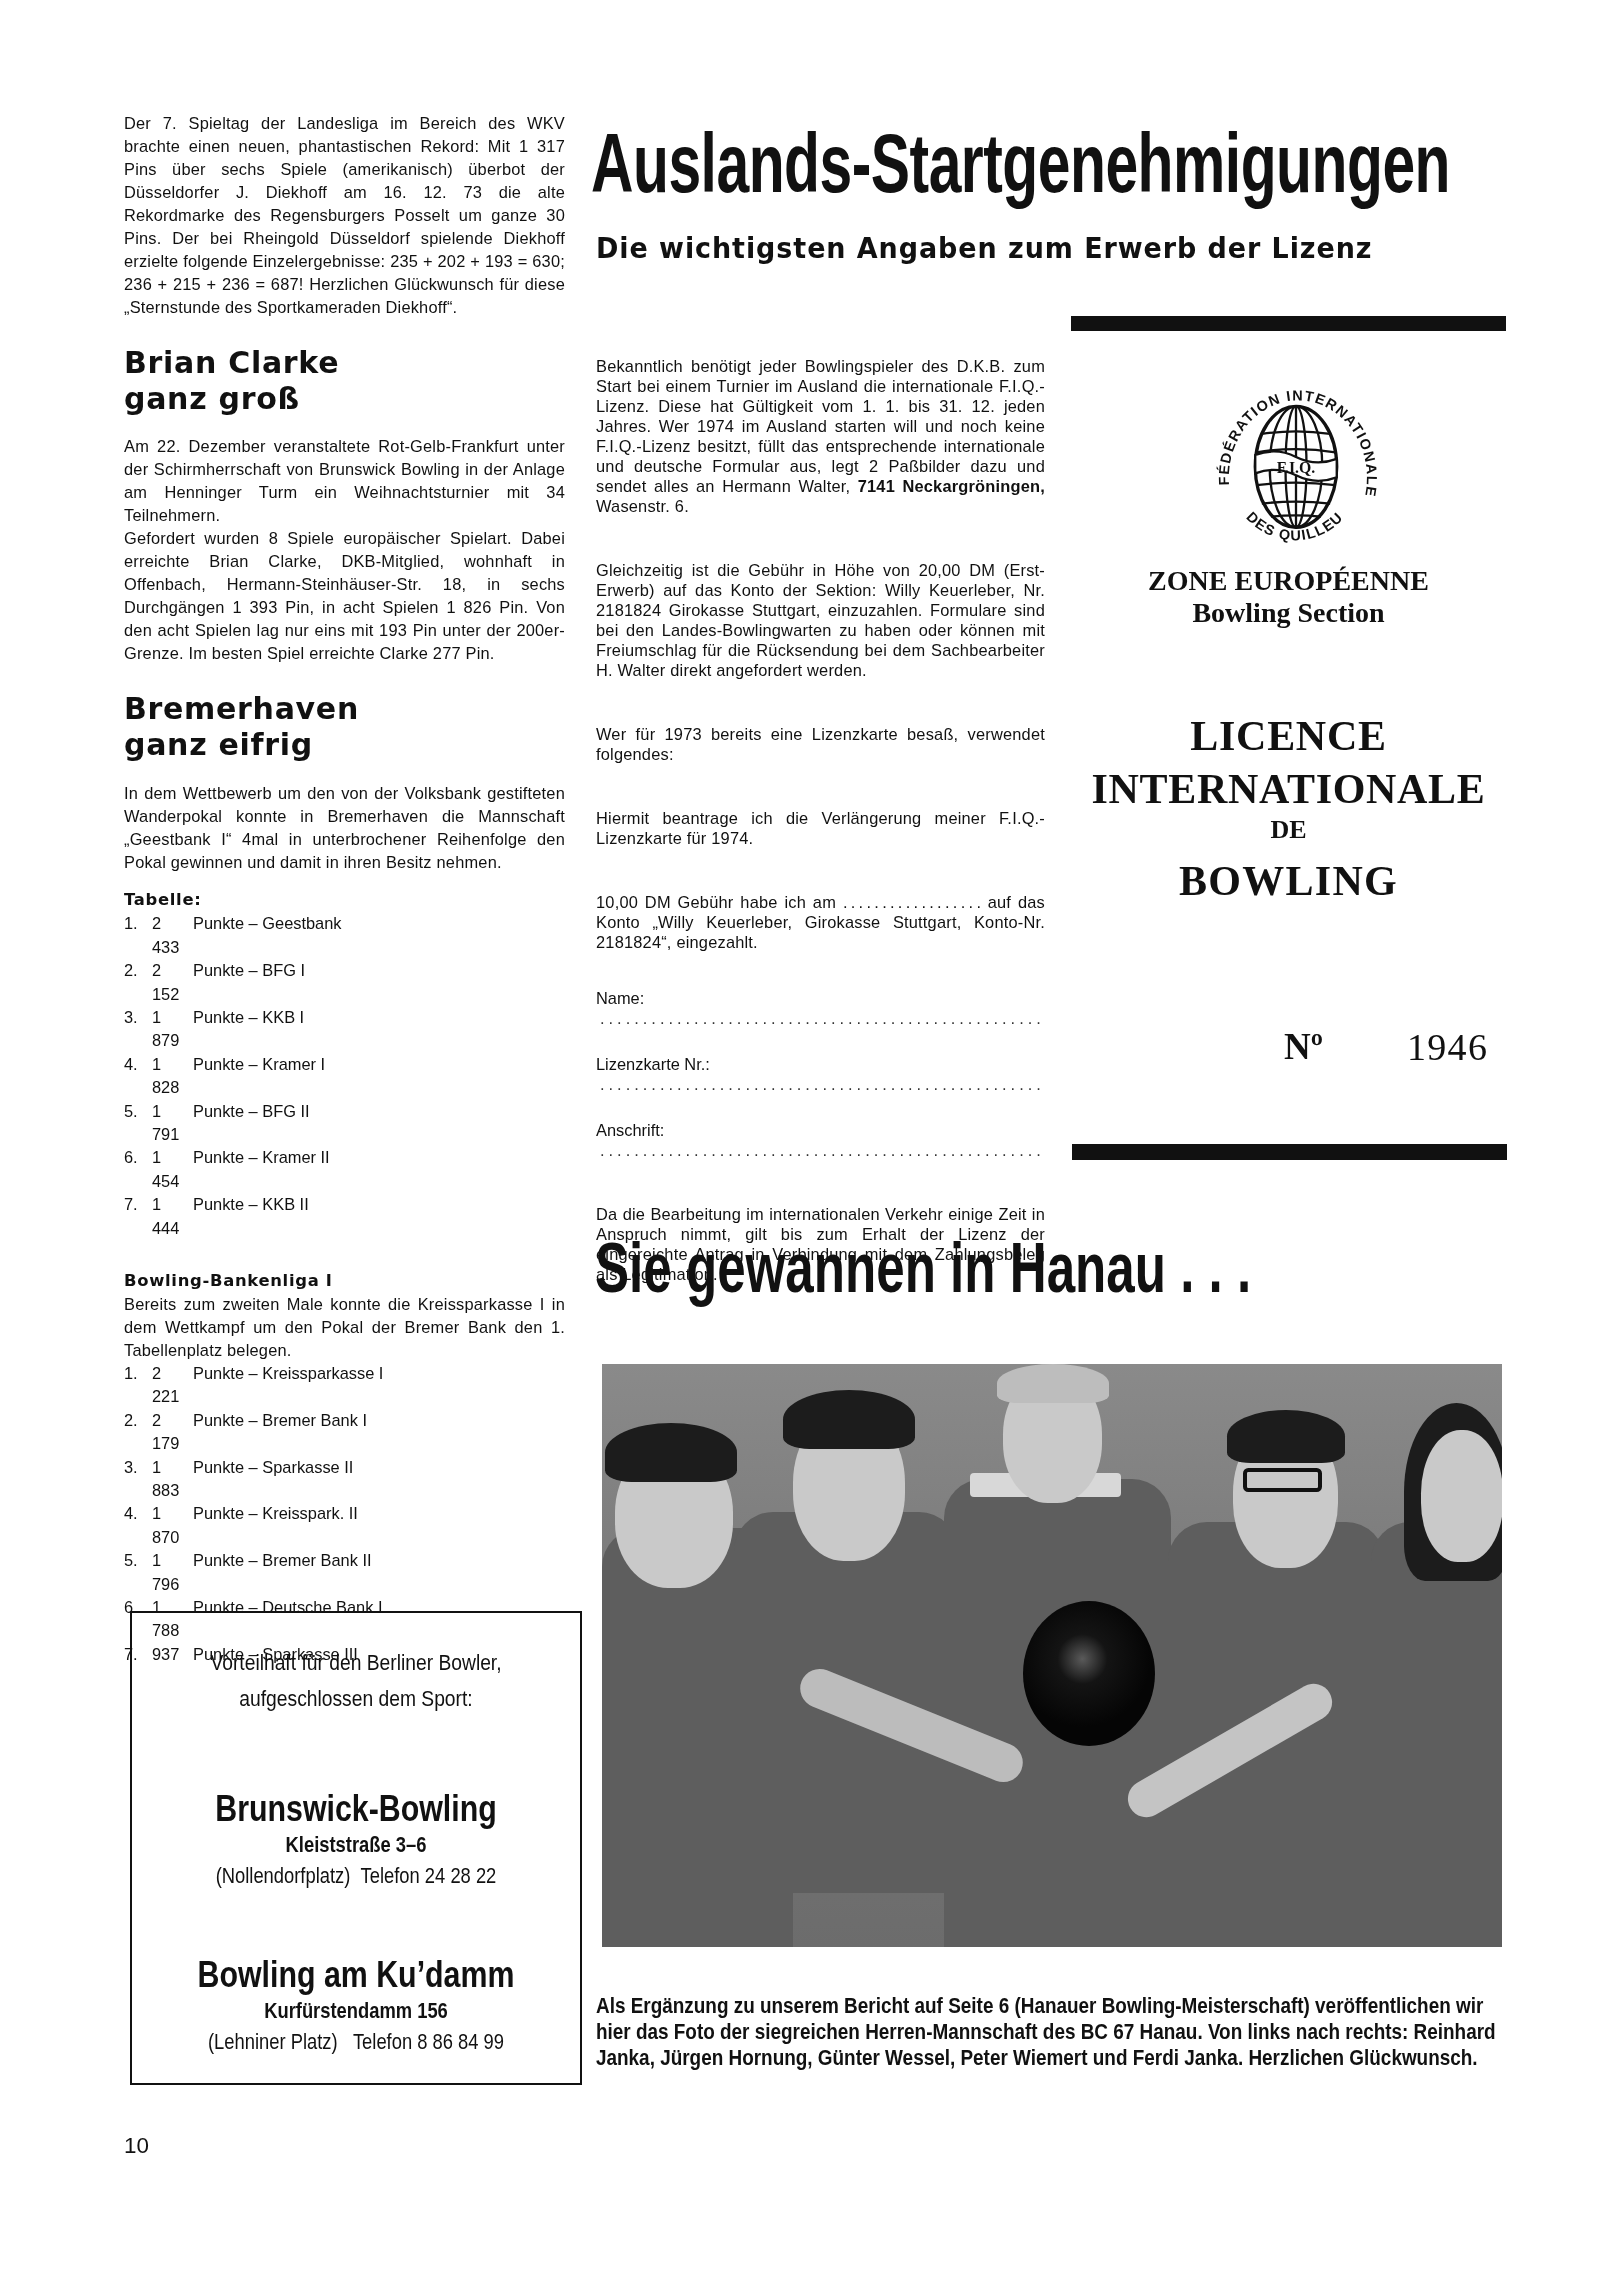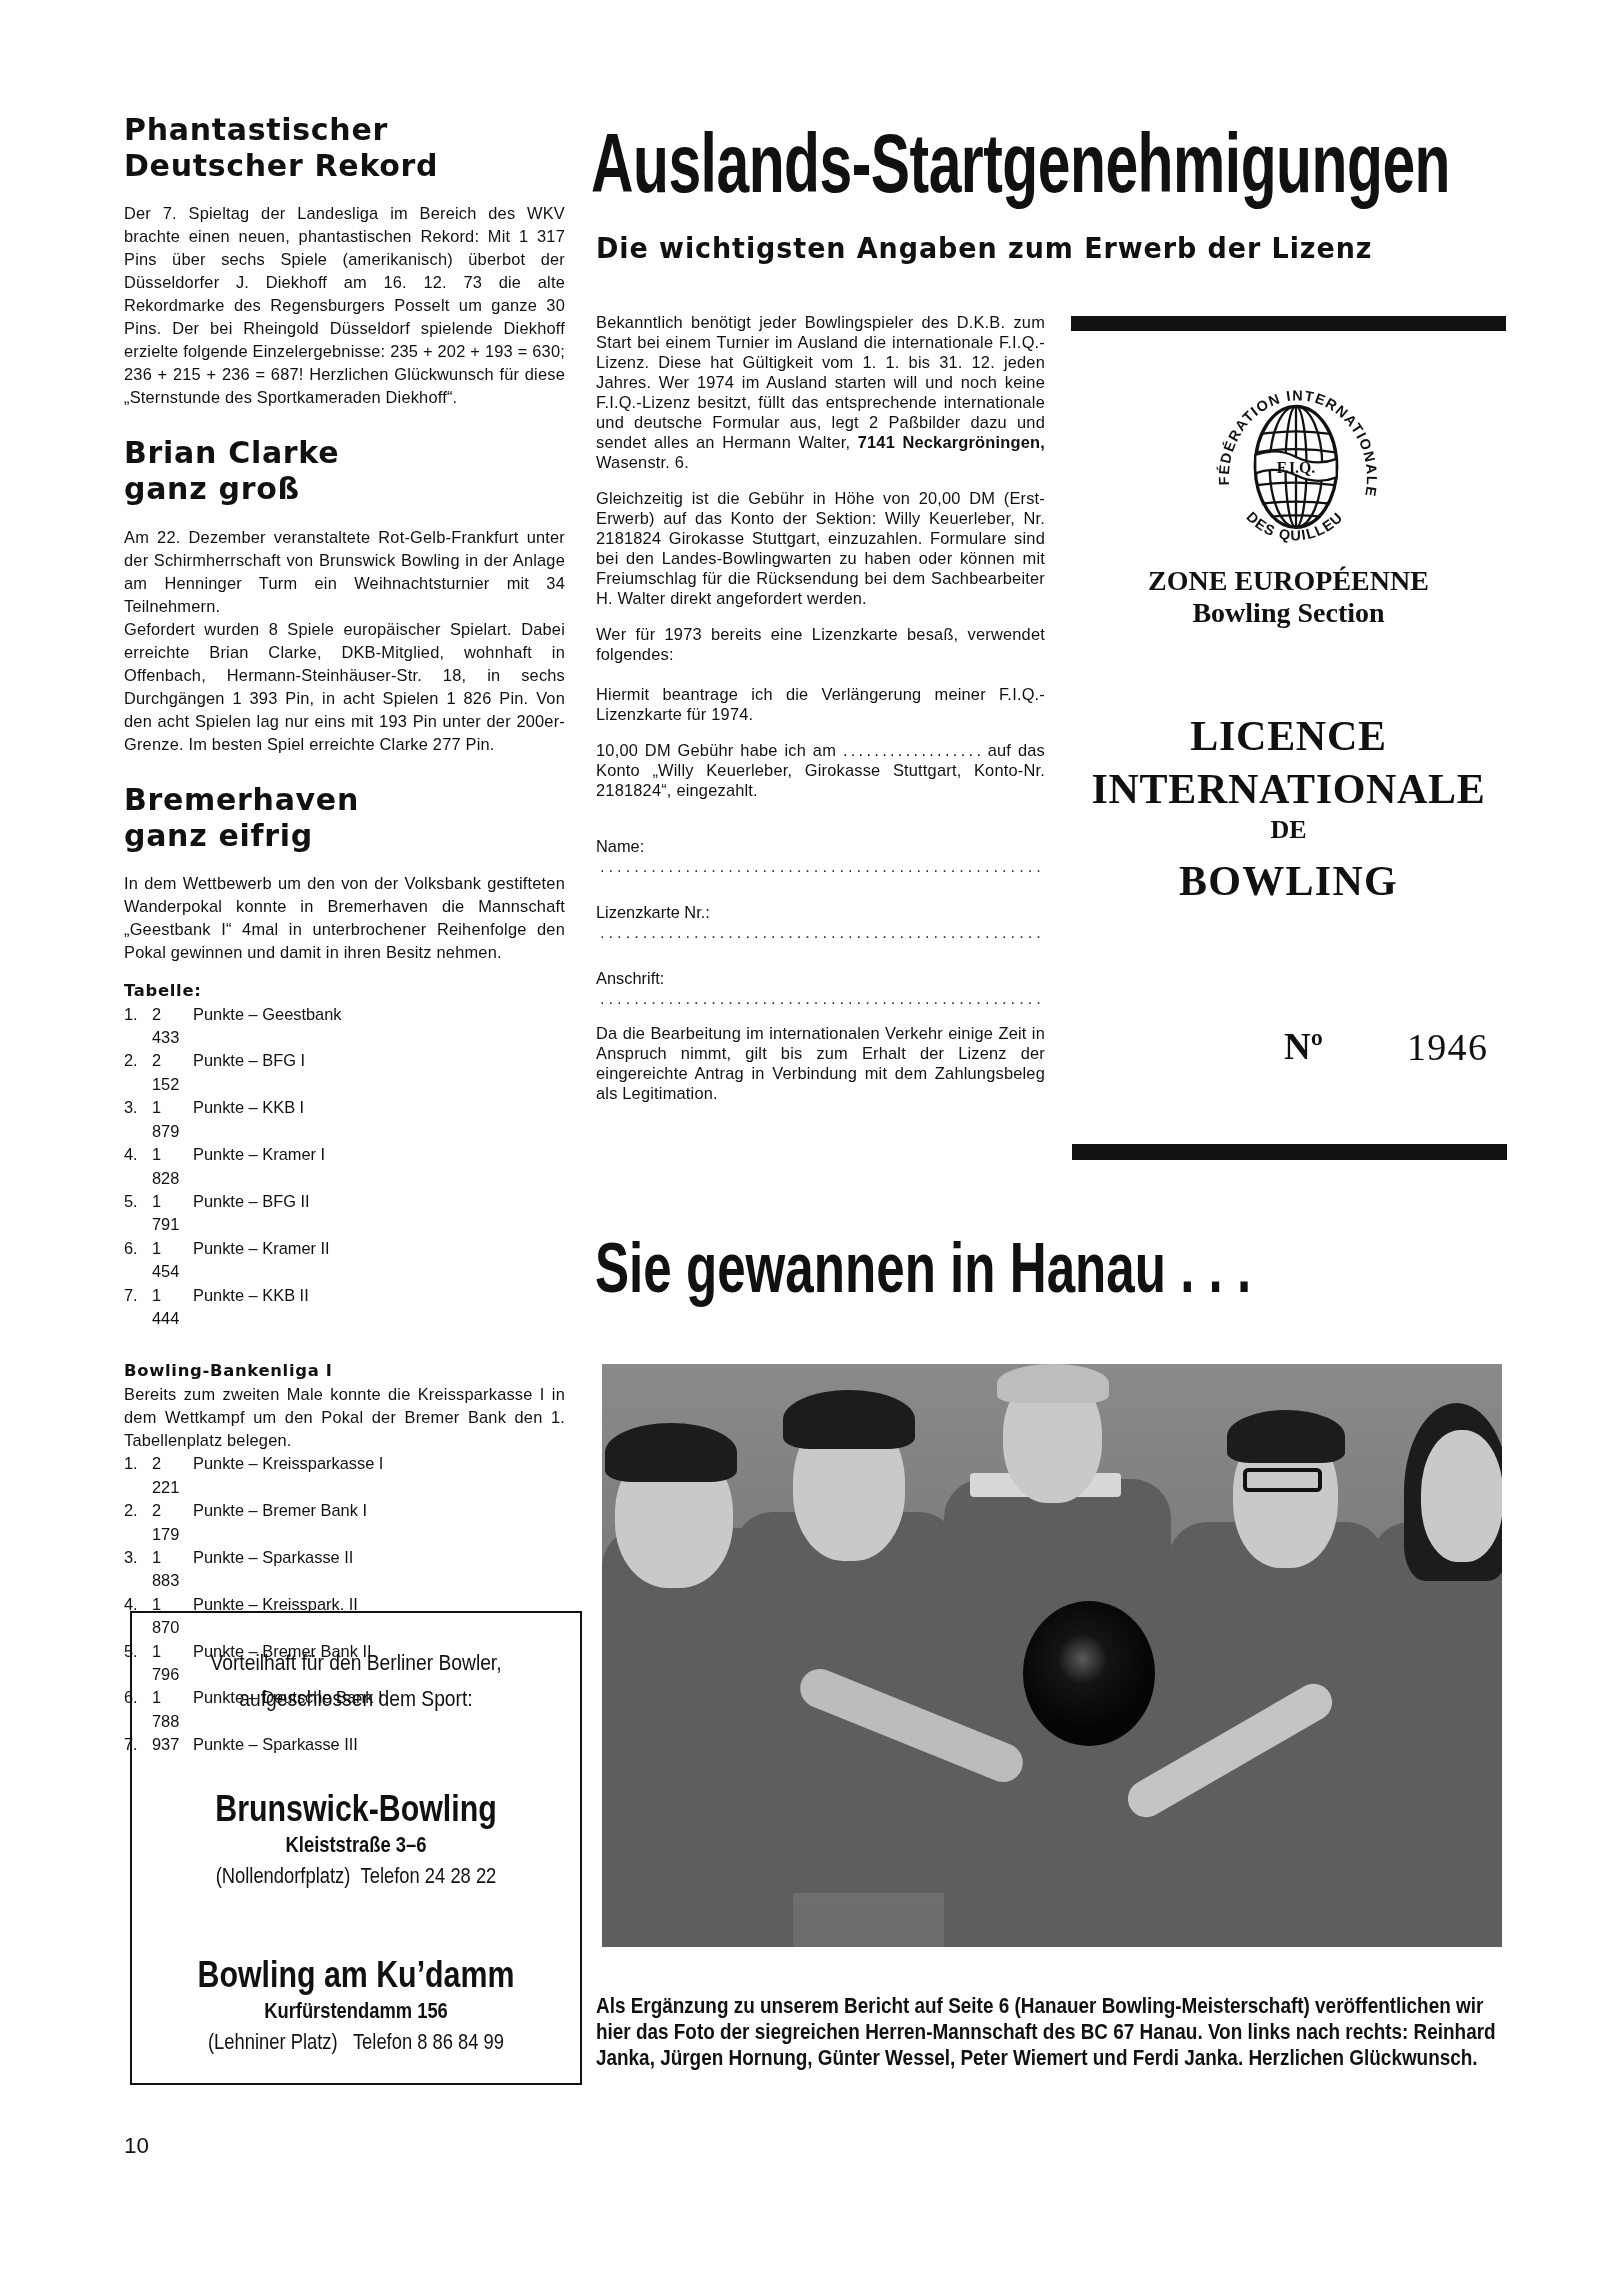--- a/index.html
+++ b/index.html
@@ -70,21 +70,21 @@
   }
   .subtitle {
     left: 596px; top: 231px;
     font-family: "DejaVu Sans", sans-serif;
     font-weight: bold; font-size: 29px; line-height: 34px;
     letter-spacing: 1px; white-space: nowrap;
     transform: scaleX(0.93); transform-origin: left top;
   }
   .mid-col { left: 596px; top: 312px; width: 449px; }
   .mid-col p { margin: 0 0 16px 0; }
-  .mid-col .body-txt { font-size: 16.4px; line-height: 20px; }
+  .mid-col .body-txt { font-size: 16.4px; line-height: 20px; margin-top: 44px; }
   .form-line {
     font-size: 16.4px; line-height: 20px;
     display: flex; margin-bottom: 26px; flex-direction: column;
   }
   .form-line .dots {
     flex: 1; overflow: hidden; white-space: nowrap; margin-left: 4px;
     letter-spacing: 4px; color: #333;
   }
 
   
@@ -137,24 +137,20 @@
     transform: scaleX(0.86); transform-origin: left top;
     width: 1071px;
   }
 </style>
 </head>
 <body>
 
 <div class="abs left-col">
 
   <section>
-    <h2 class="h2">
-      <span>Phantastischer</span><br>
-      <span>Deutscher Rekord</span>
-    </h2>
     <p class="body-txt">Der 7. Spieltag der Landesliga im Bereich des WKV brachte einen neuen, phantastischen Rekord: Mit 1 317 Pins über sechs Spiele (amerikanisch) überbot der Düsseldorfer J. Diekhoff am 16. 12. 73 die alte Rekordmarke des Regensburgers Posselt um ganze 30 Pins. Der bei Rheingold Düsseldorf spielende Diekhoff erzielte folgende Einzelergebnisse: 235 + 202 + 193 = 630; 236 + 215 + 236 = 687! Herzlichen Glückwunsch für diese „Sternstunde des Sportkameraden Diekhoff“.</p>
   </section>
 
   <section style="margin-top:26px;">
     <h2 class="h2">
       <span>Brian Clarke</span><br>
       <span>ganz groß</span>
     </h2>
     <p class="body-txt" style="text-align:justify; text-align-last:left;">Am 22. Dezember veranstaltete Rot-Gelb-Frankfurt unter der Schirmherrschaft von Brunswick Bowling in der Anlage am Henninger Turm ein Weihnachtsturnier mit 34 Teilnehmern.</p>
     <p class="body-txt">Gefordert wurden 8 Spiele europäischer Spielart. Dabei erreichte Brian Clarke, DKB-Mitglied, wohnhaft in Offenbach, Hermann-Steinhäuser-Str. 18, in sechs Durchgängen 1 393 Pin, in acht Spielen 1 826 Pin. Von den acht Spielen lag nur eins mit 193 Pin unter der 200er-Grenze. Im besten Spiel erreichte Clarke 277 Pin.</p>

